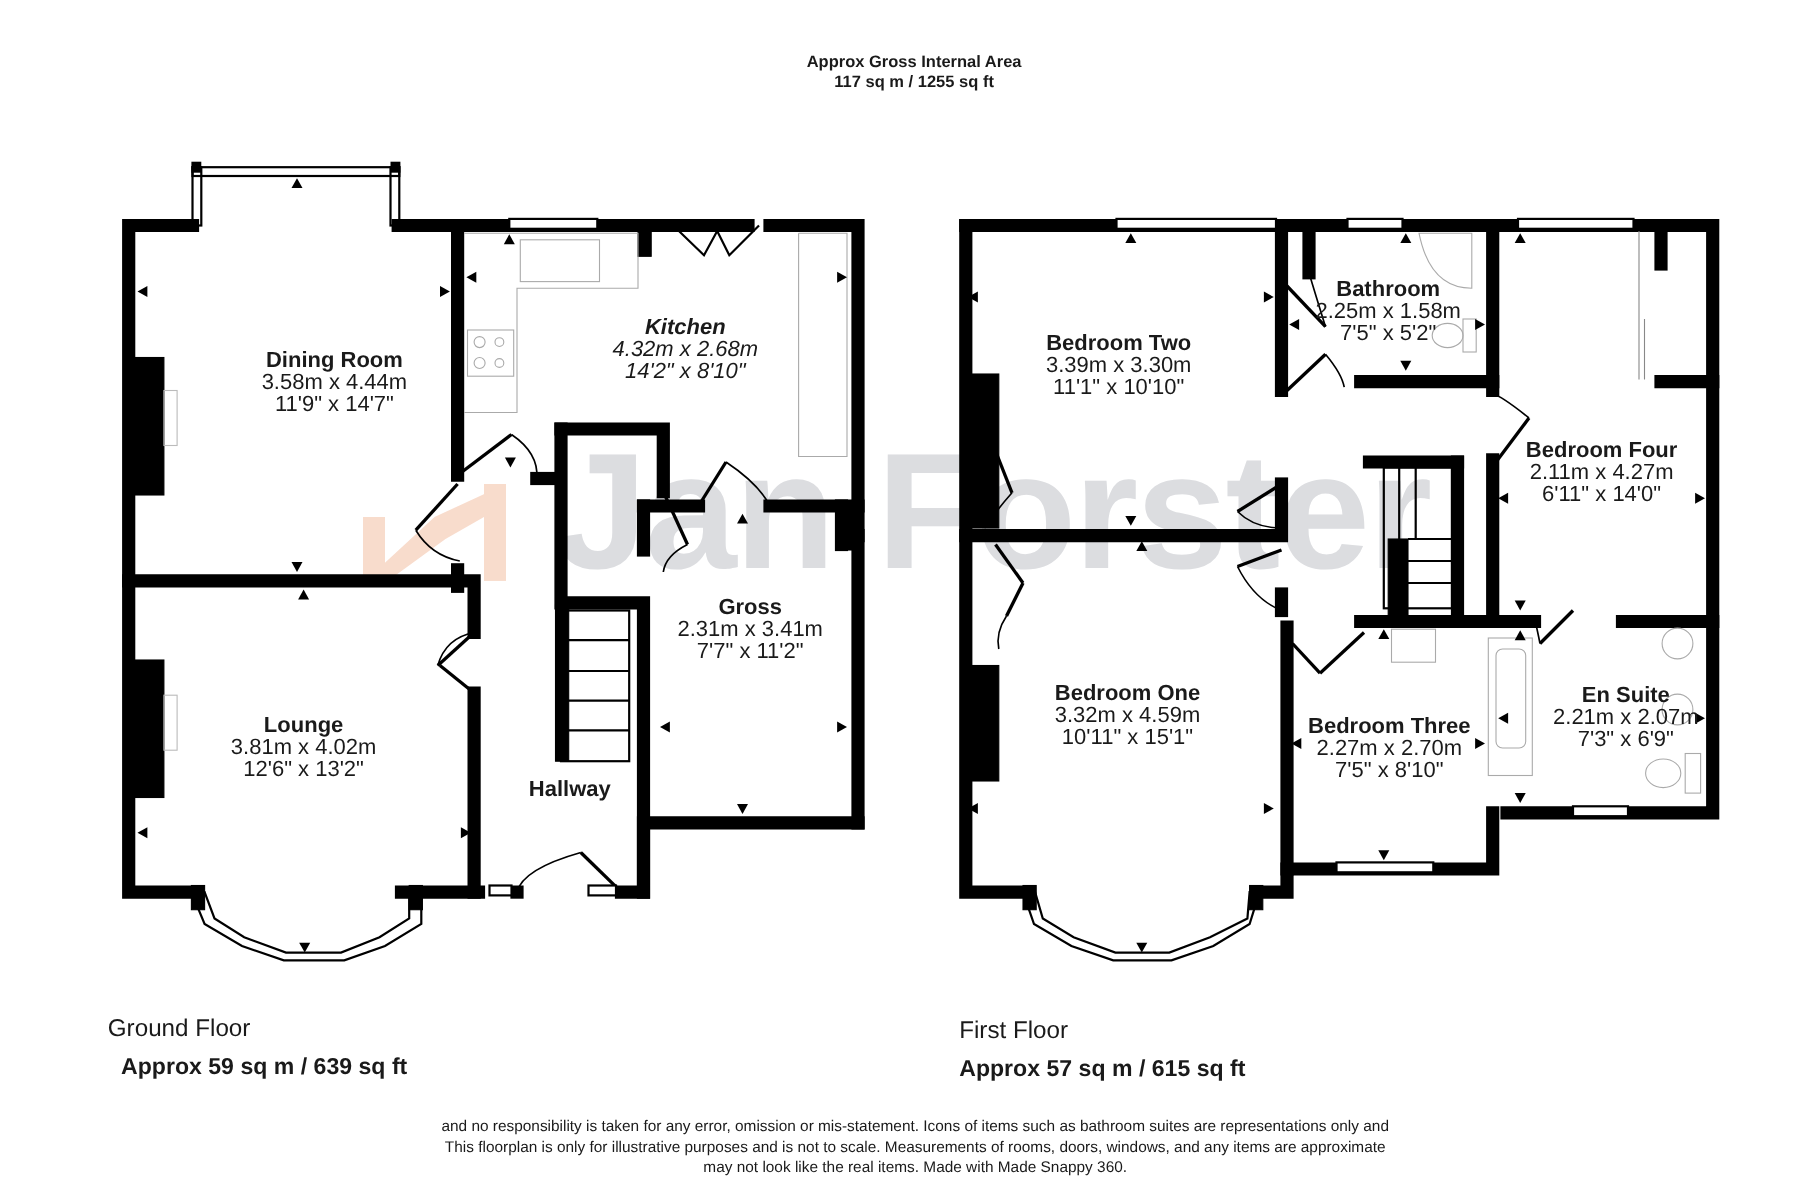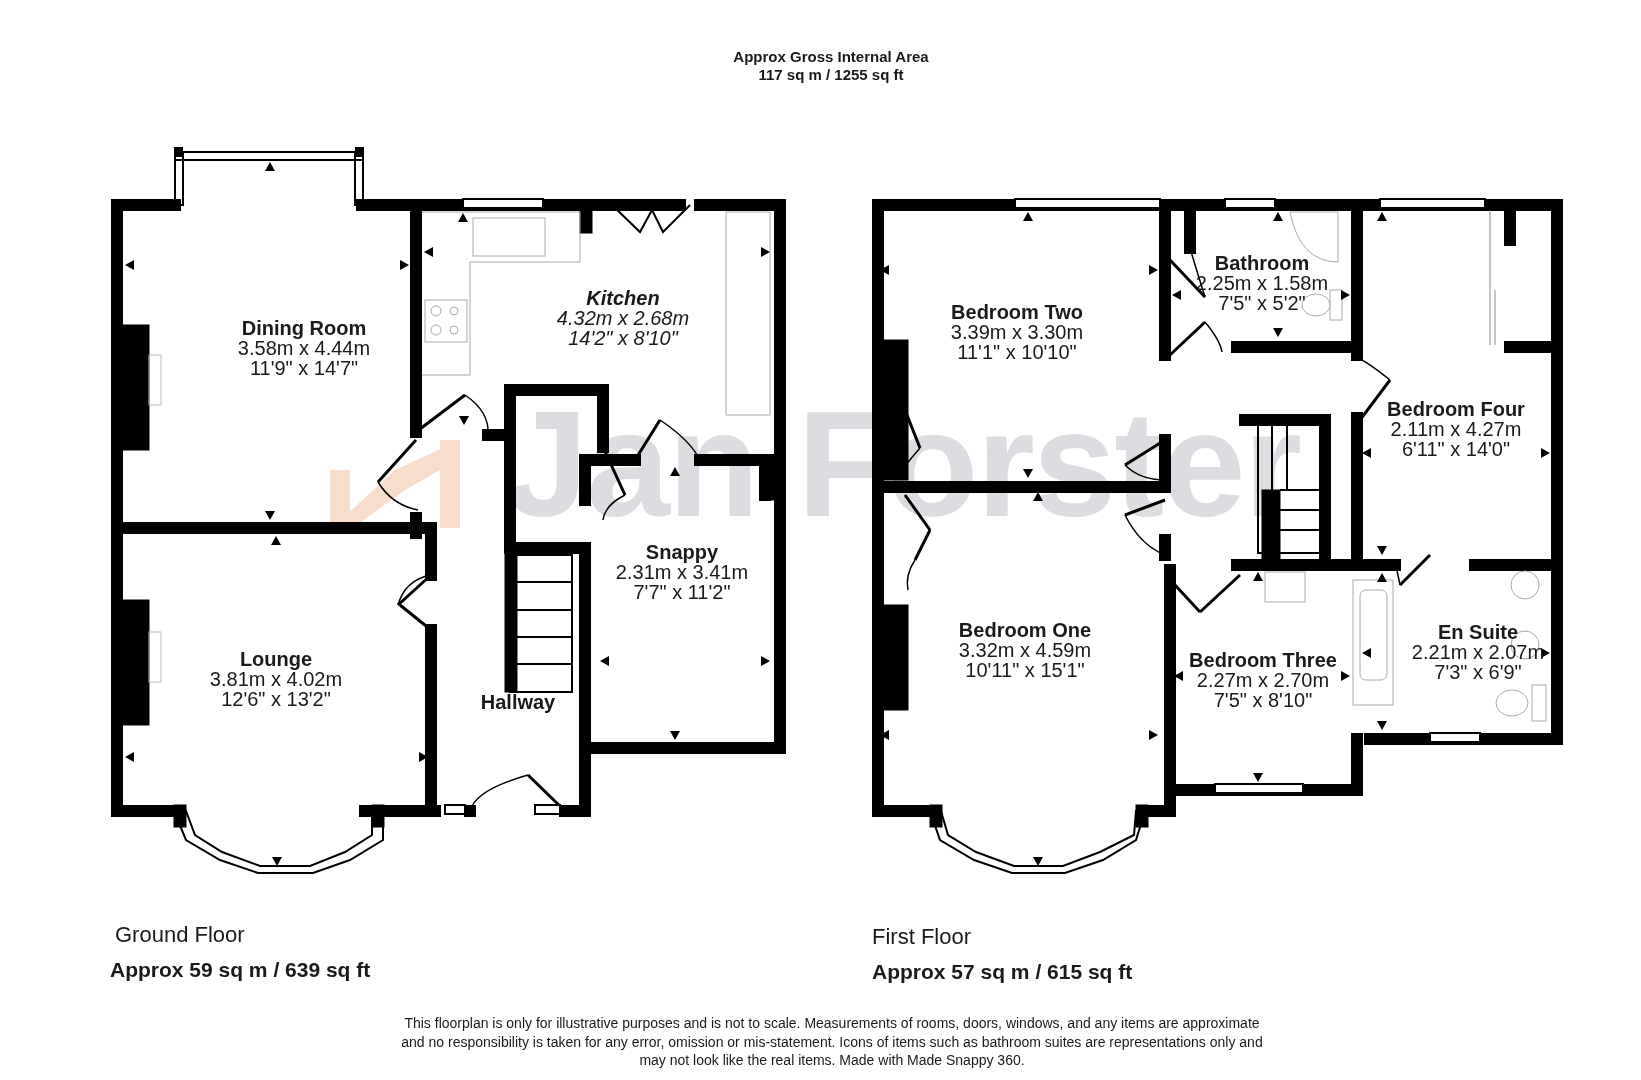--- a/index.html
+++ b/index.html
@@ -284,25 +284,25 @@
   <div class="nm">Kitchen</div>
   <div>4.32m x 2.68m</div>
   <div>14'2" x 8'10"</div>
 </div>
 <div class="room-label" style="left:276px; top:649px;">
   <div class="nm">Lounge</div>
   <div>3.81m x 4.02m</div>
   <div>12'6" x 13'2"</div>
 </div>
 <div class="room-label" style="left:682px; top:542px;">
-  <div class="nm">Snappy</div>
+  <div class="nm">Gross</div>
   <div>2.31m x 3.41m</div>
   <div>7'7" x 11'2"</div>
 </div>
-<div class="room-label" style="left:518px; top:692px;">
+<div class="room-label" style="left:518px; top:708px;">
   <div class="nm">Hallway</div>
 </div>
 
 <div class="room-label" style="left:1017px; top:302px;">
   <div class="nm">Bedroom Two</div>
   <div>3.39m x 3.30m</div>
   <div>11'1" x 10'10"</div>
 </div>
 <div class="room-label" style="left:1262px; top:253px;">
   <div class="nm">Bathroom</div>
@@ -323,22 +323,22 @@
   <div class="nm">Bedroom Three</div>
   <div>2.27m x 2.70m</div>
   <div>7'5" x 8'10"</div>
 </div>
 <div class="room-label" style="left:1478px; top:622px;">
   <div class="nm">En Suite</div>
   <div>2.21m x 2.07m</div>
   <div>7'3" x 6'9"</div>
 </div>
 
-<div class="floor-name" style="left:115px; top:922px;">Ground Floor</div>
+<div class="floor-name" style="left:98px; top:922px;">Ground Floor</div>
 <div class="floor-area" style="left:110px; top:958px;">Approx 59 sq m / 639 sq ft</div>
 <div class="floor-name" style="left:872px; top:924px;">First Floor</div>
 <div class="floor-area" style="left:872px; top:960px;">Approx 57 sq m / 615 sq ft</div>
 
 <div class="disclaimer">
+  <div>and no responsibility is taken for any error, omission or mis-statement. Icons of items such as bathroom suites are representations only and</div>
   <div>This floorplan is only for illustrative purposes and is not to scale. Measurements of rooms, doors, windows, and any items are approximate</div>
-  <div>and no responsibility is taken for any error, omission or mis-statement. Icons of items such as bathroom suites are representations only and</div>
   <div>may not look like the real items. Made with Made Snappy 360.</div>
 </div>
 
 </body></html>

